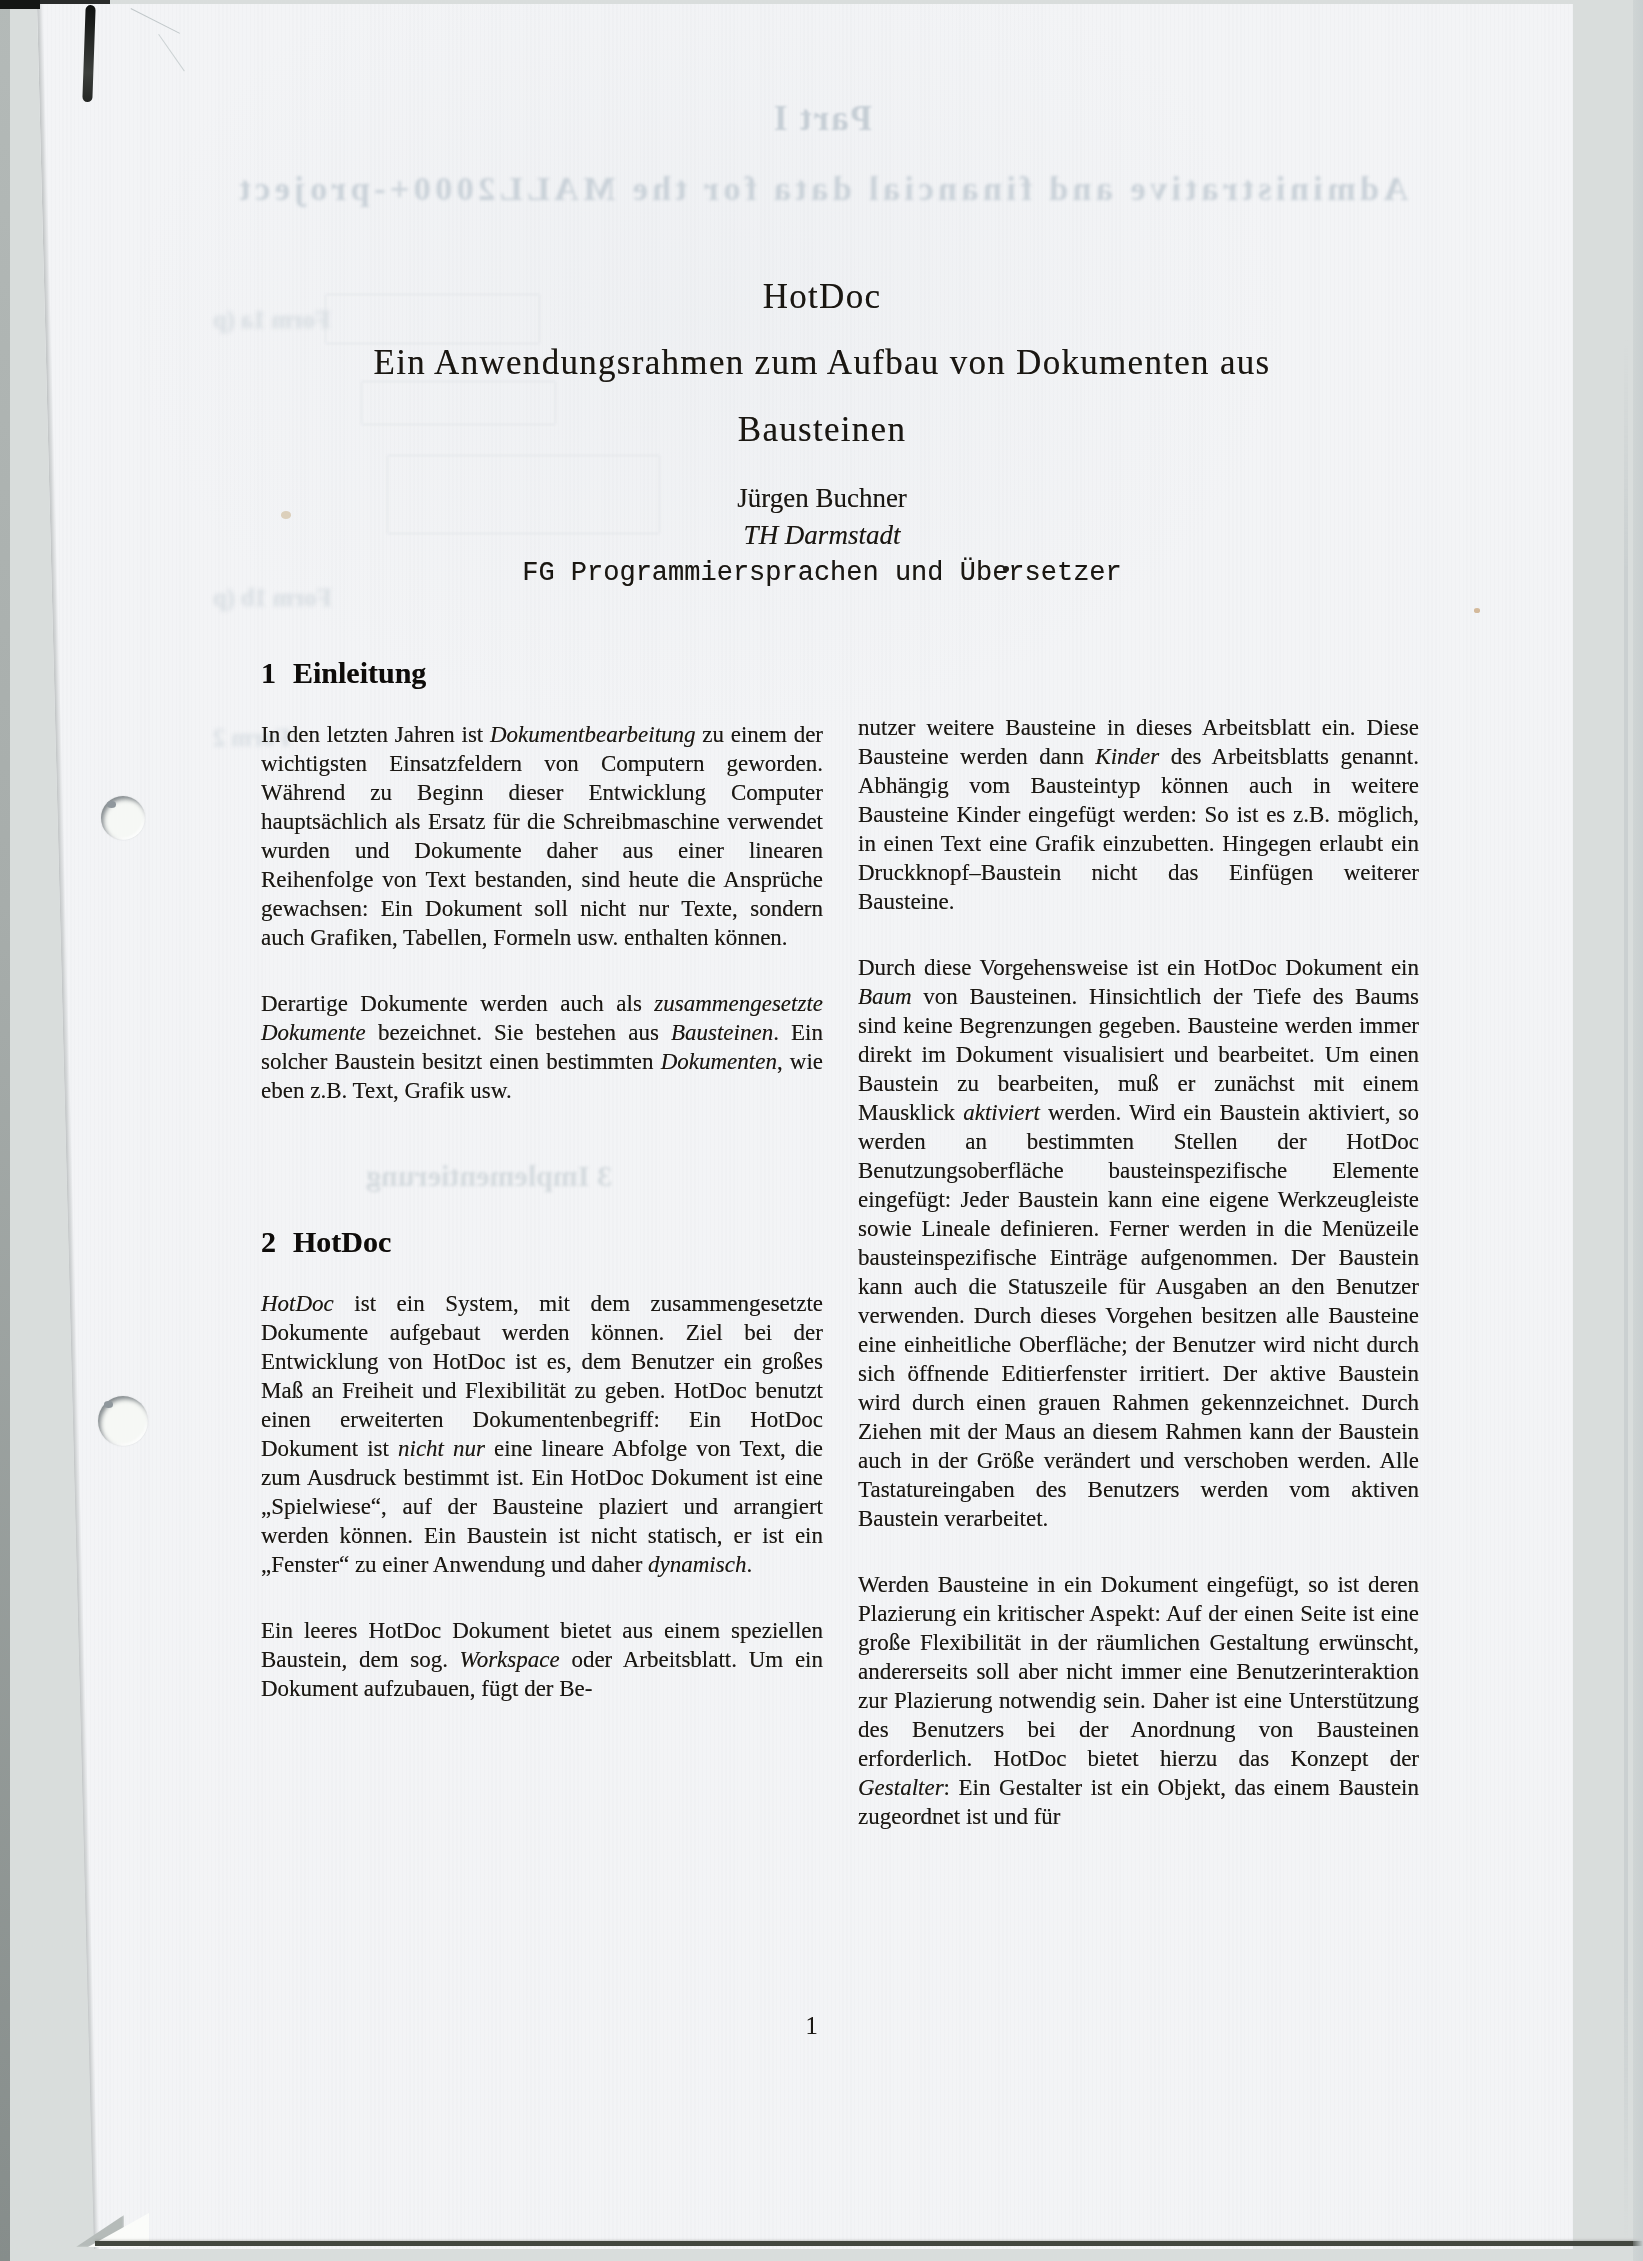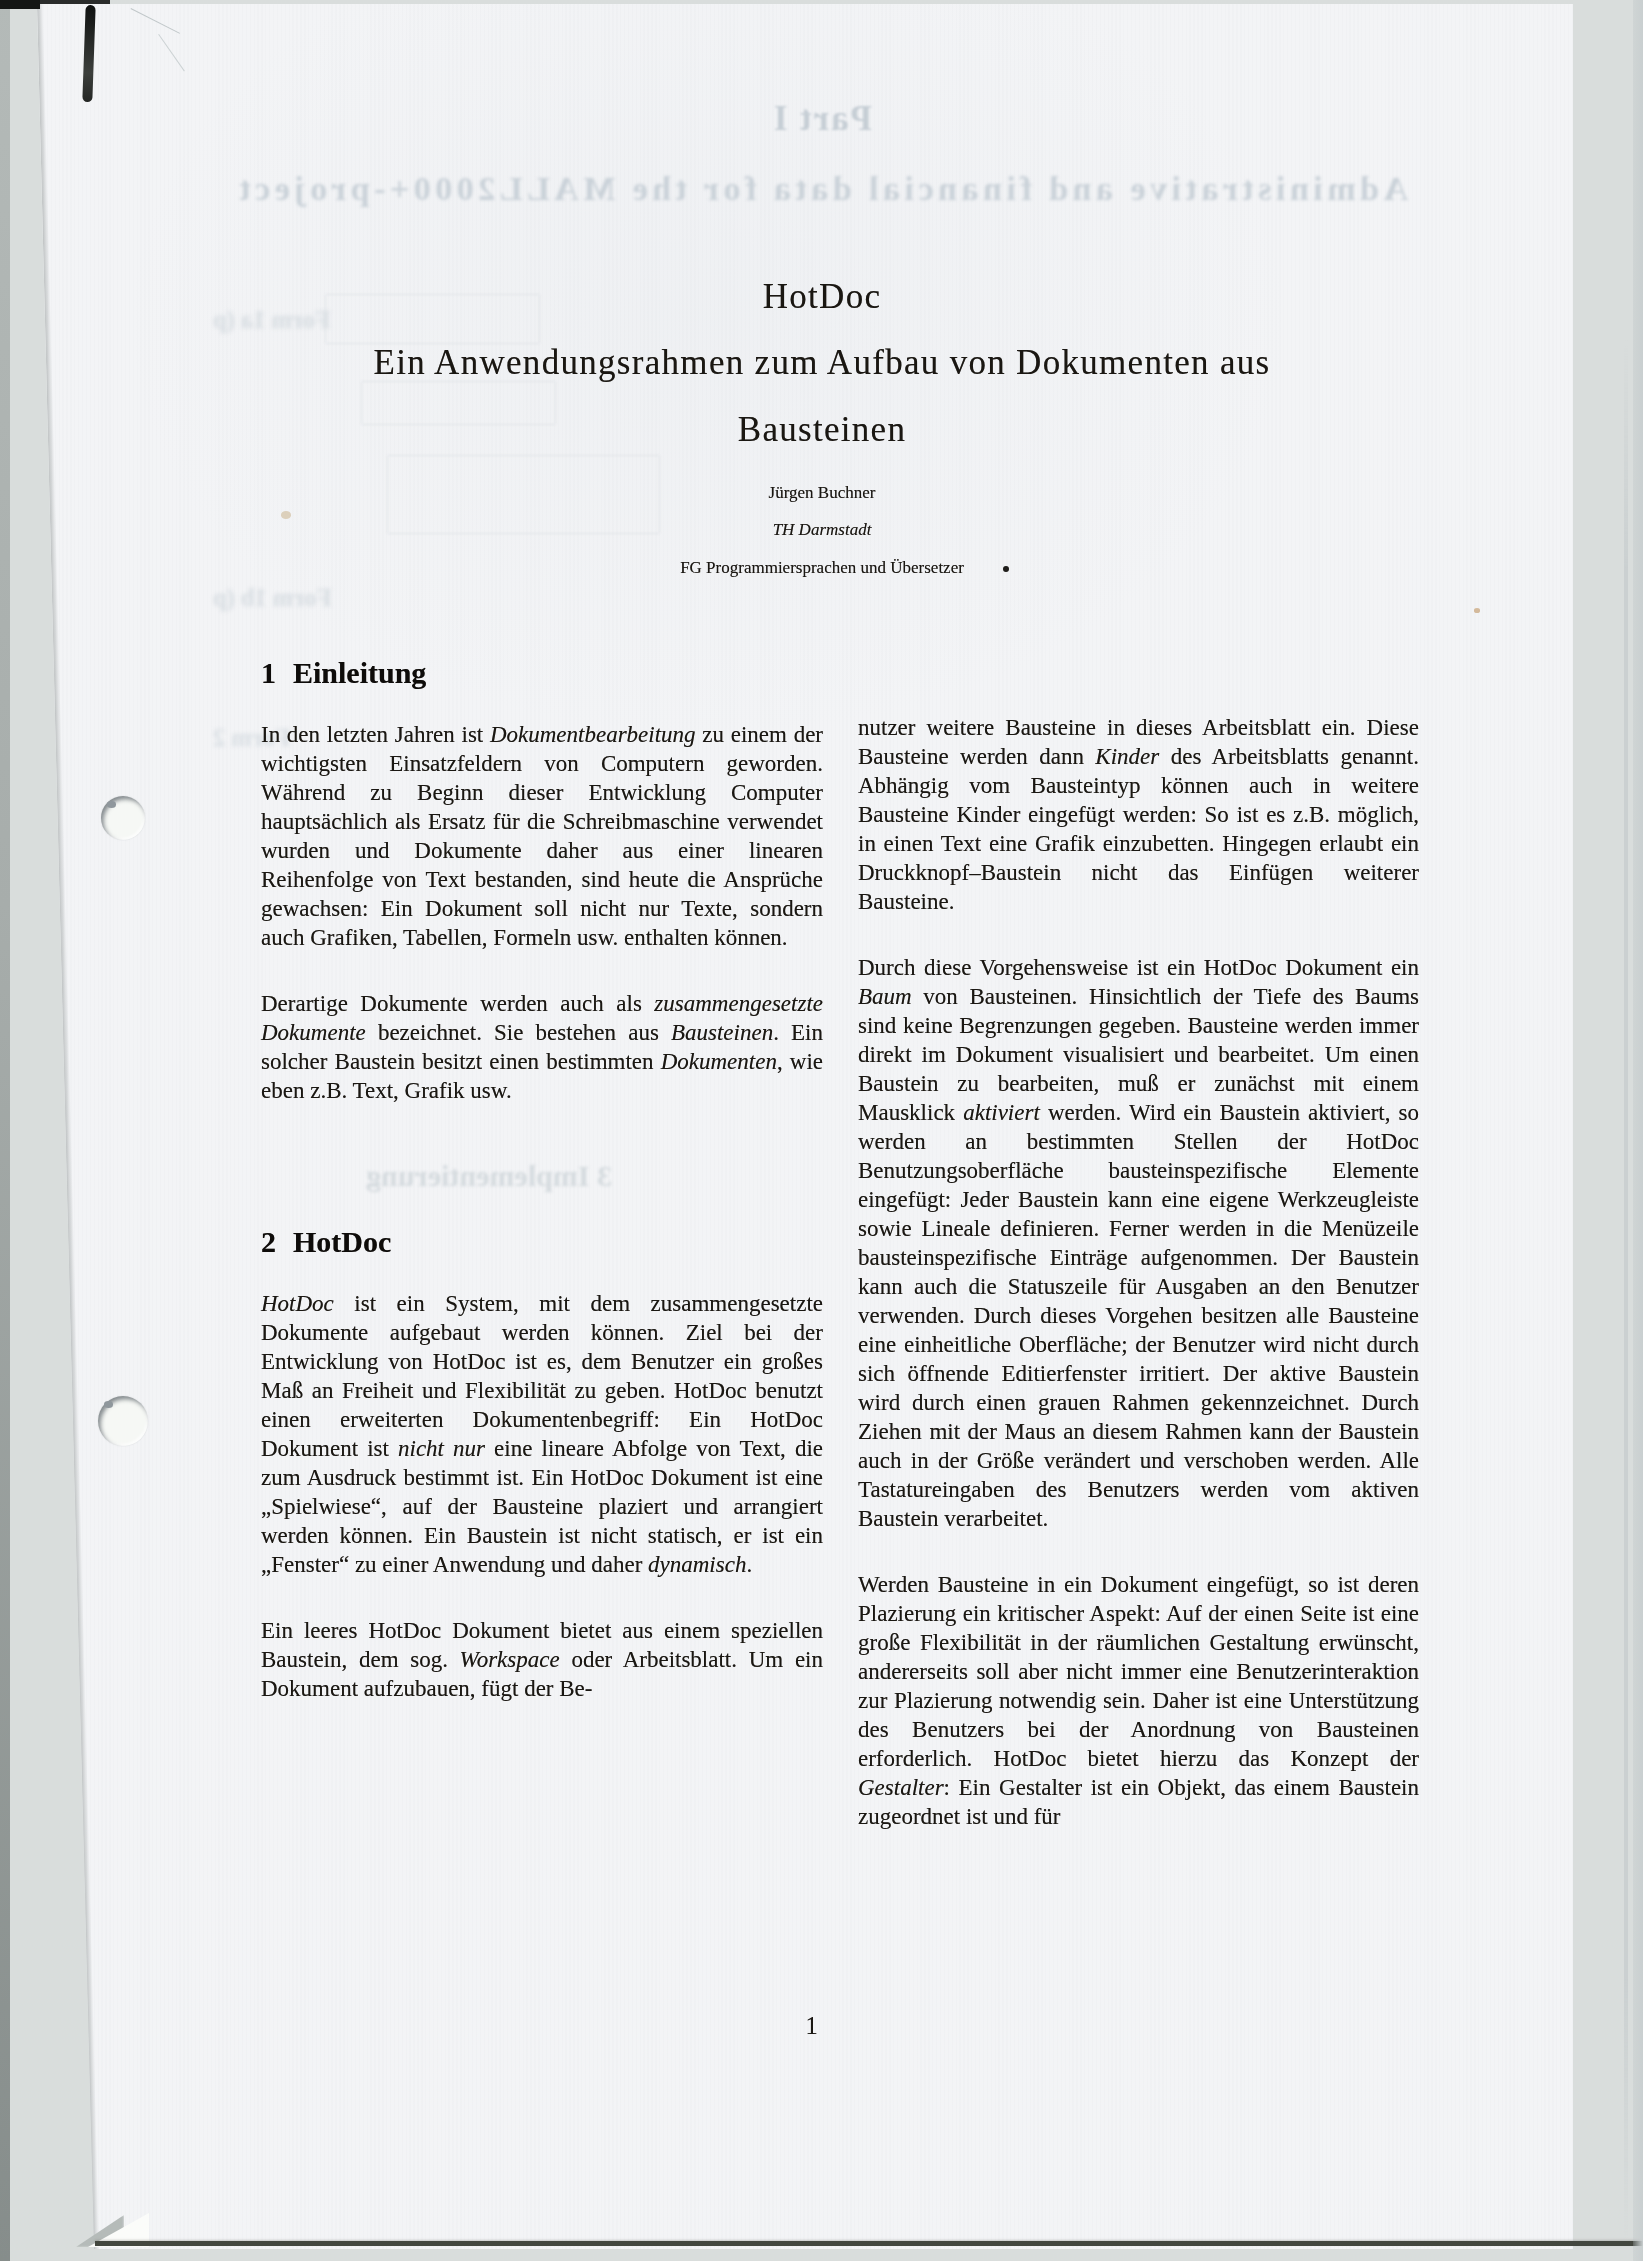--- a/index.html
+++ b/index.html
@@ -109,24 +109,24 @@
   .bleed-box1{left:325px;top:290px;width:213px;height:48px;}
   .bleed-box2{left:361px;top:377px;width:193px;height:42px;}
   .bleed-box3{left:387px;top:451px;width:271px;height:77px;}
   
   .ink{color:#1a1712;text-shadow:0 0 0.4px rgba(30,26,22,0.5);}
   .title-block{position:absolute;left:97px;top:0;width:1450px;text-align:center;}
   .title-line{position:absolute;left:0;width:100%;font-size:35px;line-height:1.1;letter-spacing:1.3px;}
   .title-1{top:274px;}
   .title-2{top:340px;}
   .title-3{top:407px;}
-  .author-line{position:absolute;left:0;width:100%;font-size:17px;line-height:1.1;}
+  .author-line{position:absolute;left:0;width:100%;font-size:27px;line-height:1.1;}
   .author-1{top:480px;}
   .author-2{top:517px;font-style:italic;}
-  .author-3{top:555px;}
+  .author-3{top:555px;font-family:Liberation Mono, monospace;}
   .col{
     position:absolute;font-size:23px;line-height:29px;text-align:justify;
     hyphens:none;
   }
   .col-left{left:261px;top:652px;width:562px;}
   .col-right{left:858px;top:709px;width:561px;}
   .col p{margin:0 0 37px 0;}
   .sec-heading{
     font-size:30px;font-weight:bold;line-height:34px;margin:0 0 30px 0;
     text-align:left;color:#0e0c0a;display:flex;

